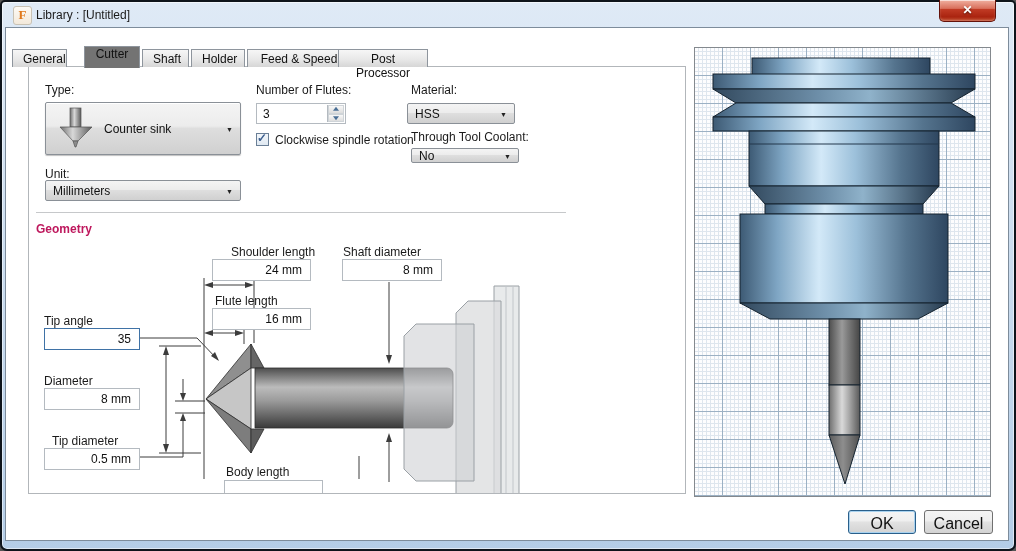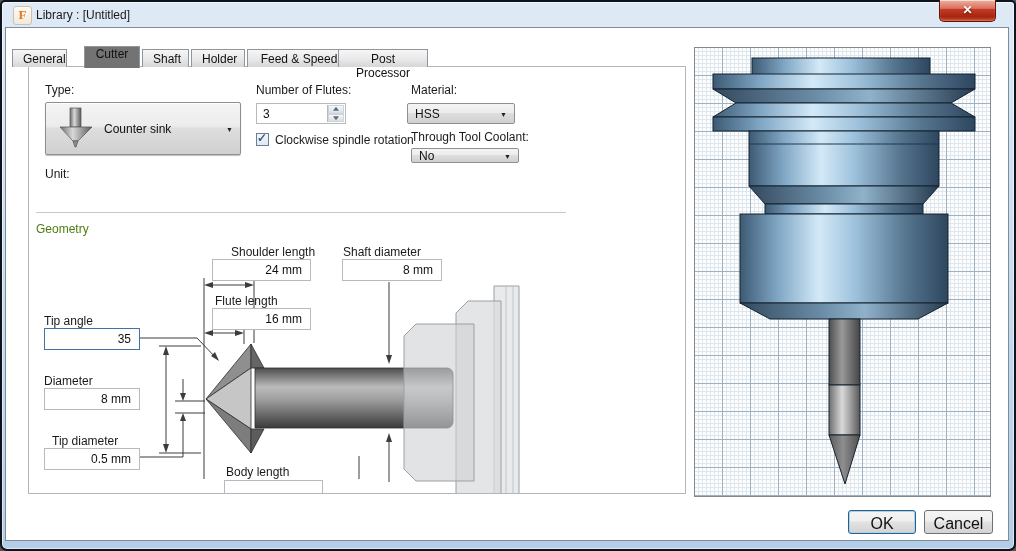--- a/index.html
+++ b/index.html
@@ -47,21 +47,21 @@
   .spin div{position:absolute;left:0;right:0;height:50%;background:linear-gradient(#f8f8f8,#ddd);
             border:1px solid #cfd4d8;box-sizing:border-box;}
   .spin .dn{top:50%;}
   .spin i{position:absolute;left:50%;top:50%;width:0;height:0;border-left:3px solid transparent;border-right:3px solid transparent;}
   .spin .up i{border-bottom:4px solid #4a6f96;transform:translate(-50%,-55%);}
   .spin .dn i{border-top:4px solid #4a6f96;transform:translate(-50%,-45%);}
   .checkbox{position:absolute;width:13px;height:13px;border:1px solid #6a7f96;box-sizing:border-box;
             background:linear-gradient(#f2f6fa,#e0e9f2);}
   .checkbox span{position:absolute;left:0px;top:-3px;font-size:12px;font-weight:bold;color:#3c5e8e;}
   .sep{position:absolute;height:1px;background:#c6c8ca;}
-  .geo-title{position:absolute;font-size:12px;font-weight:normal;color:#4d7c0f;}
+  .geo-title{position:absolute;font-size:12px;font-weight:bold;color:#be185d;}
   .diagram-svg{position:absolute;left:0;top:0;z-index:1;pointer-events:none;}
   .geo-field-layer{position:absolute;left:0;top:0;width:100%;height:100%;z-index:2;pointer-events:none;}
   .geo-field-layer .lbl,.geo-field-layer .field{pointer-events:auto;}
   
   .preview{position:absolute;left:694px;top:47px;width:297px;height:450px;box-sizing:border-box;
            border:1px solid #84898e;z-index:4;
            background:
              repeating-linear-gradient(to right,transparent 0 27px,#9cb1c4 27px 28px),
              repeating-linear-gradient(to bottom,transparent 0 27px,#9cb1c4 27px 28px),
              repeating-linear-gradient(to right,transparent 0 3px,#dee6ee 3px 4px),
@@ -176,20 +176,24 @@
         </defs>
         <rect x="12" y="1" width="11" height="19" fill="url(#tic)" stroke="#555" stroke-width="0.7"></rect>
         <polygon points="2,20 34,20 20,34 15,34" fill="url(#tic)" stroke="#555" stroke-width="0.7"></polygon>
         <polygon points="15,34 20,34 18,40 17,40" fill="#8c8c8c" stroke="#555" stroke-width="0.7"></polygon>
       </svg>
       <span class="val">Counter sink</span>
       <span class="arr">▼</span>
     </div>
 
     <div class="lbl" style="left:16px;top:94px;margin-top:6px;">Unit:</div>
+    <div class="combo" style="left:16px;top:113px;width:196px;height:21px;">
+      <span class="val">Millimeters</span>
+      <span class="arr">▼</span>
+    </div>
 
     <div class="lbl" style="left:227px;top:16px;">Number of Flutes:</div>
     <div class="field left" style="left:227px;top:36px;width:90px;height:21px;">
       <span>3</span>
       <span class="spin">
         <div class="up">
             <i></i>
           </div>
         <div class="dn">
             <i></i>

